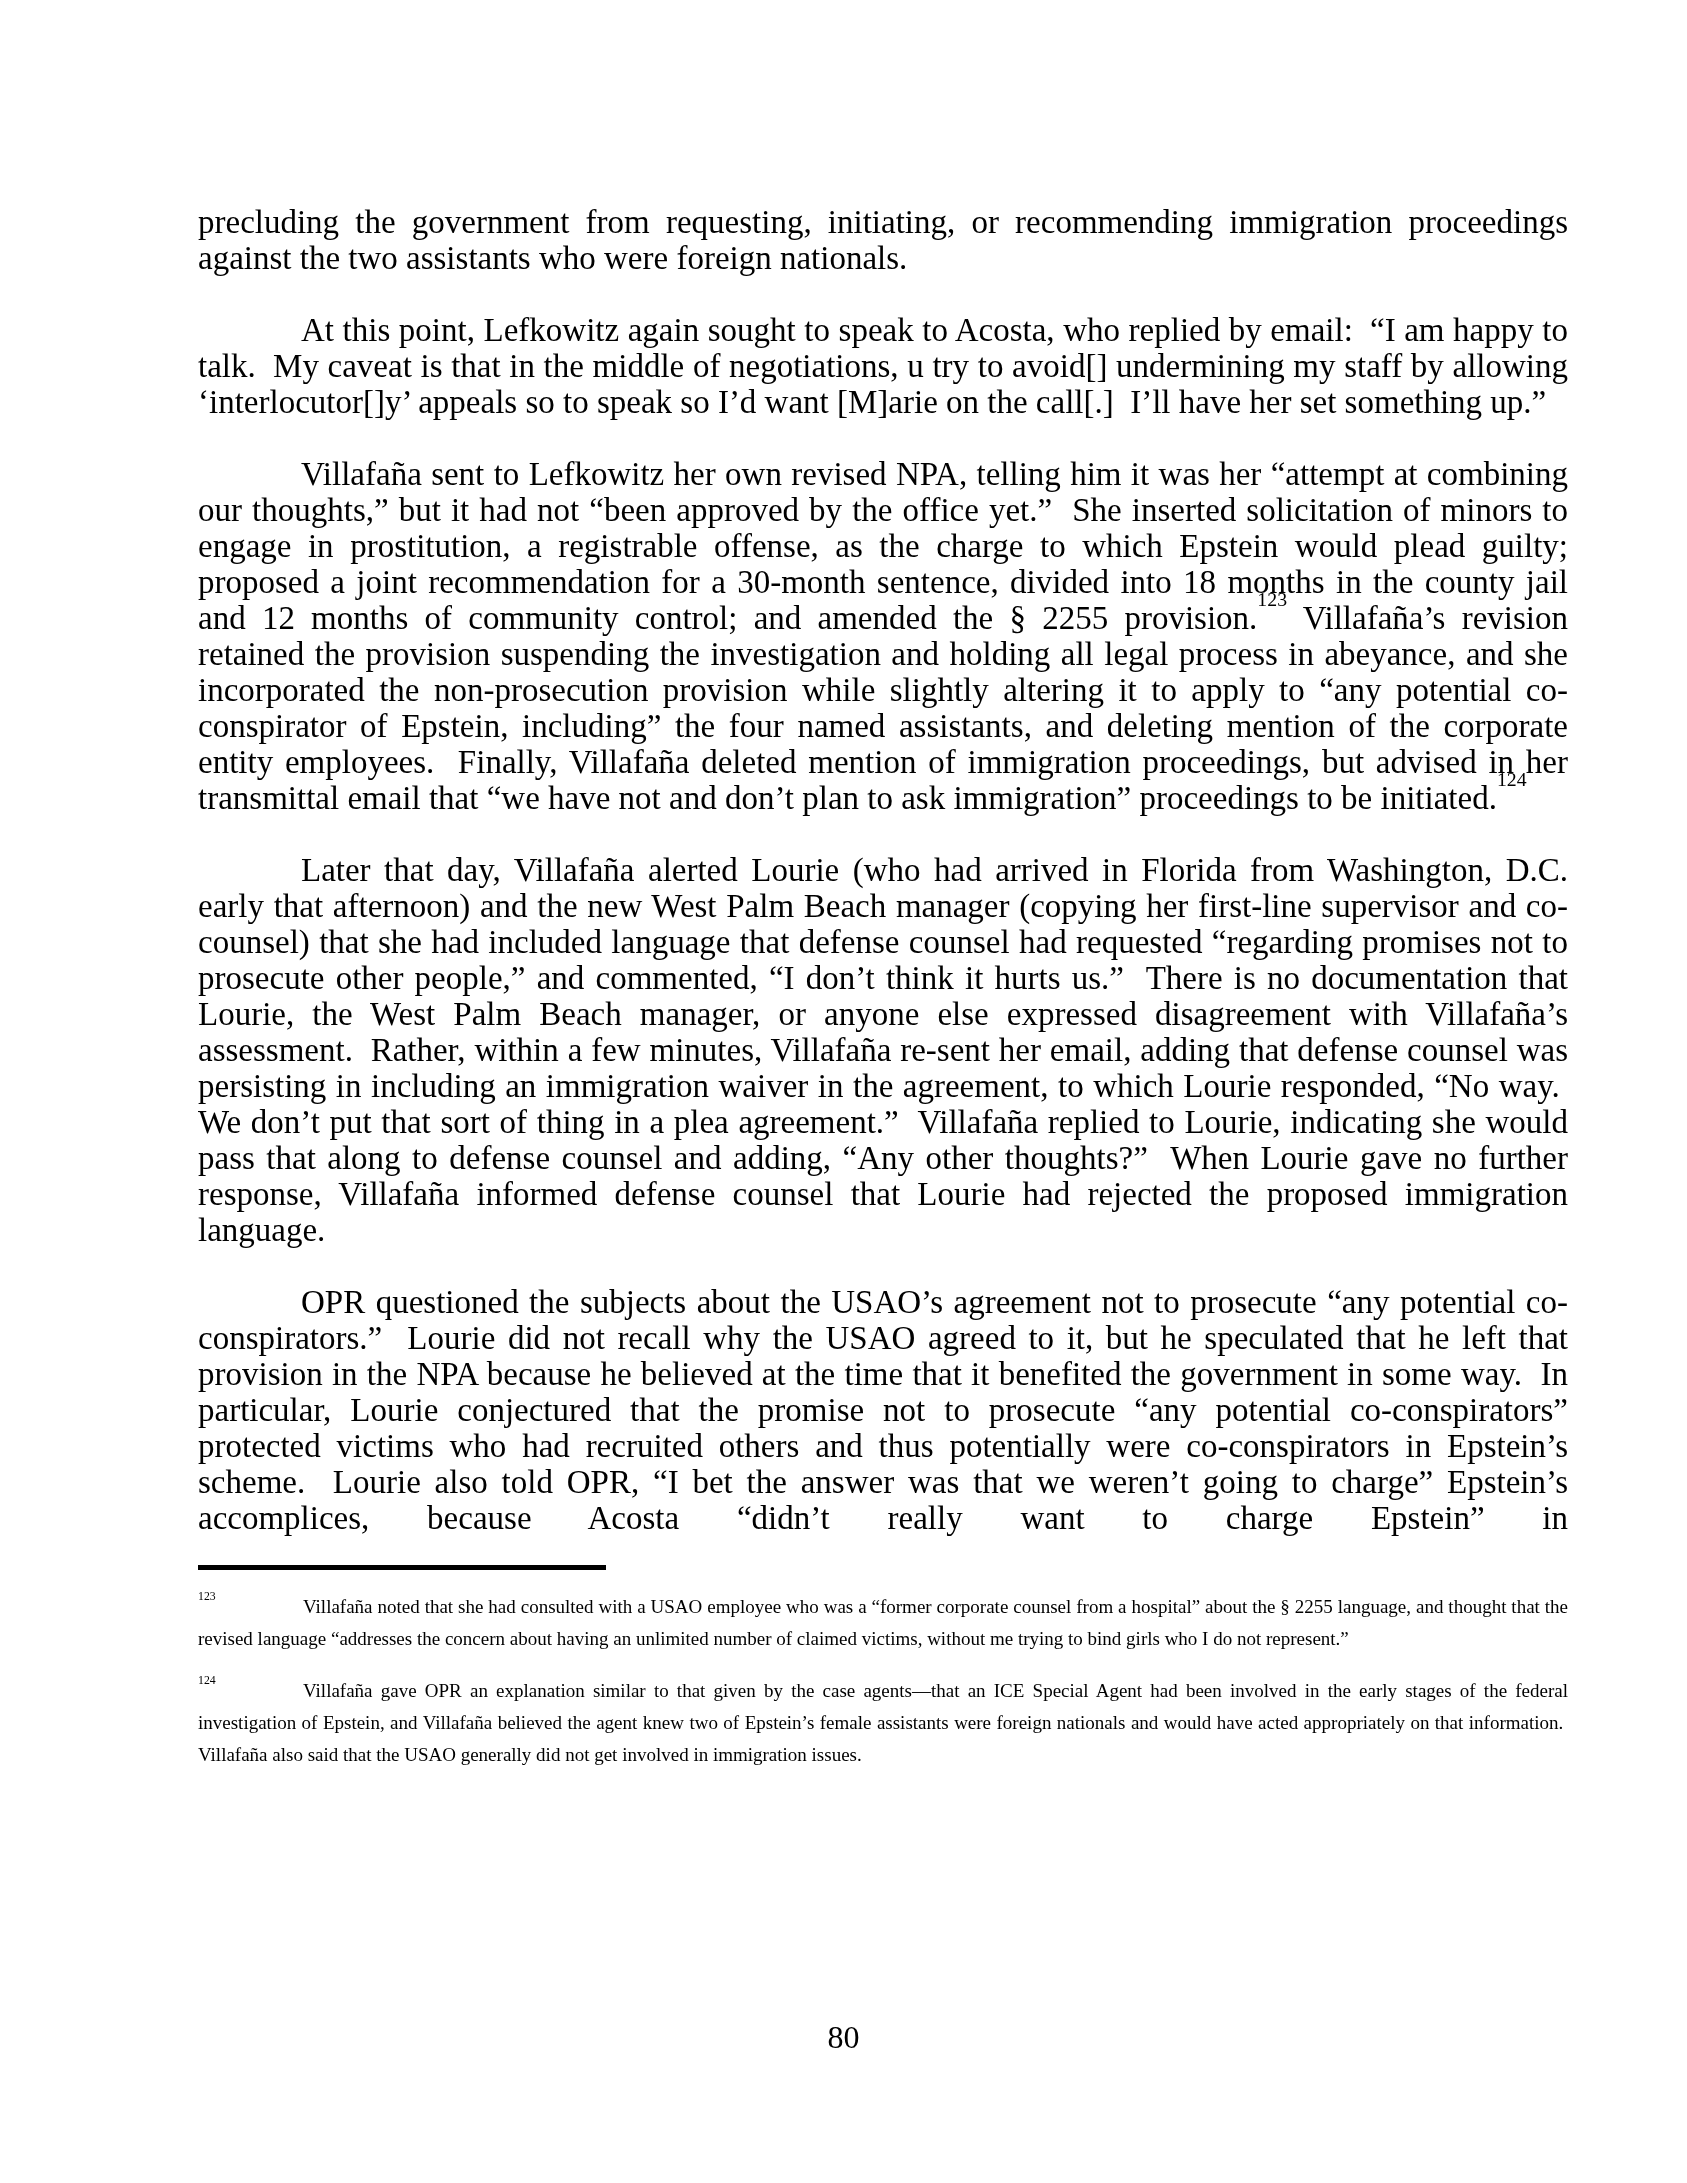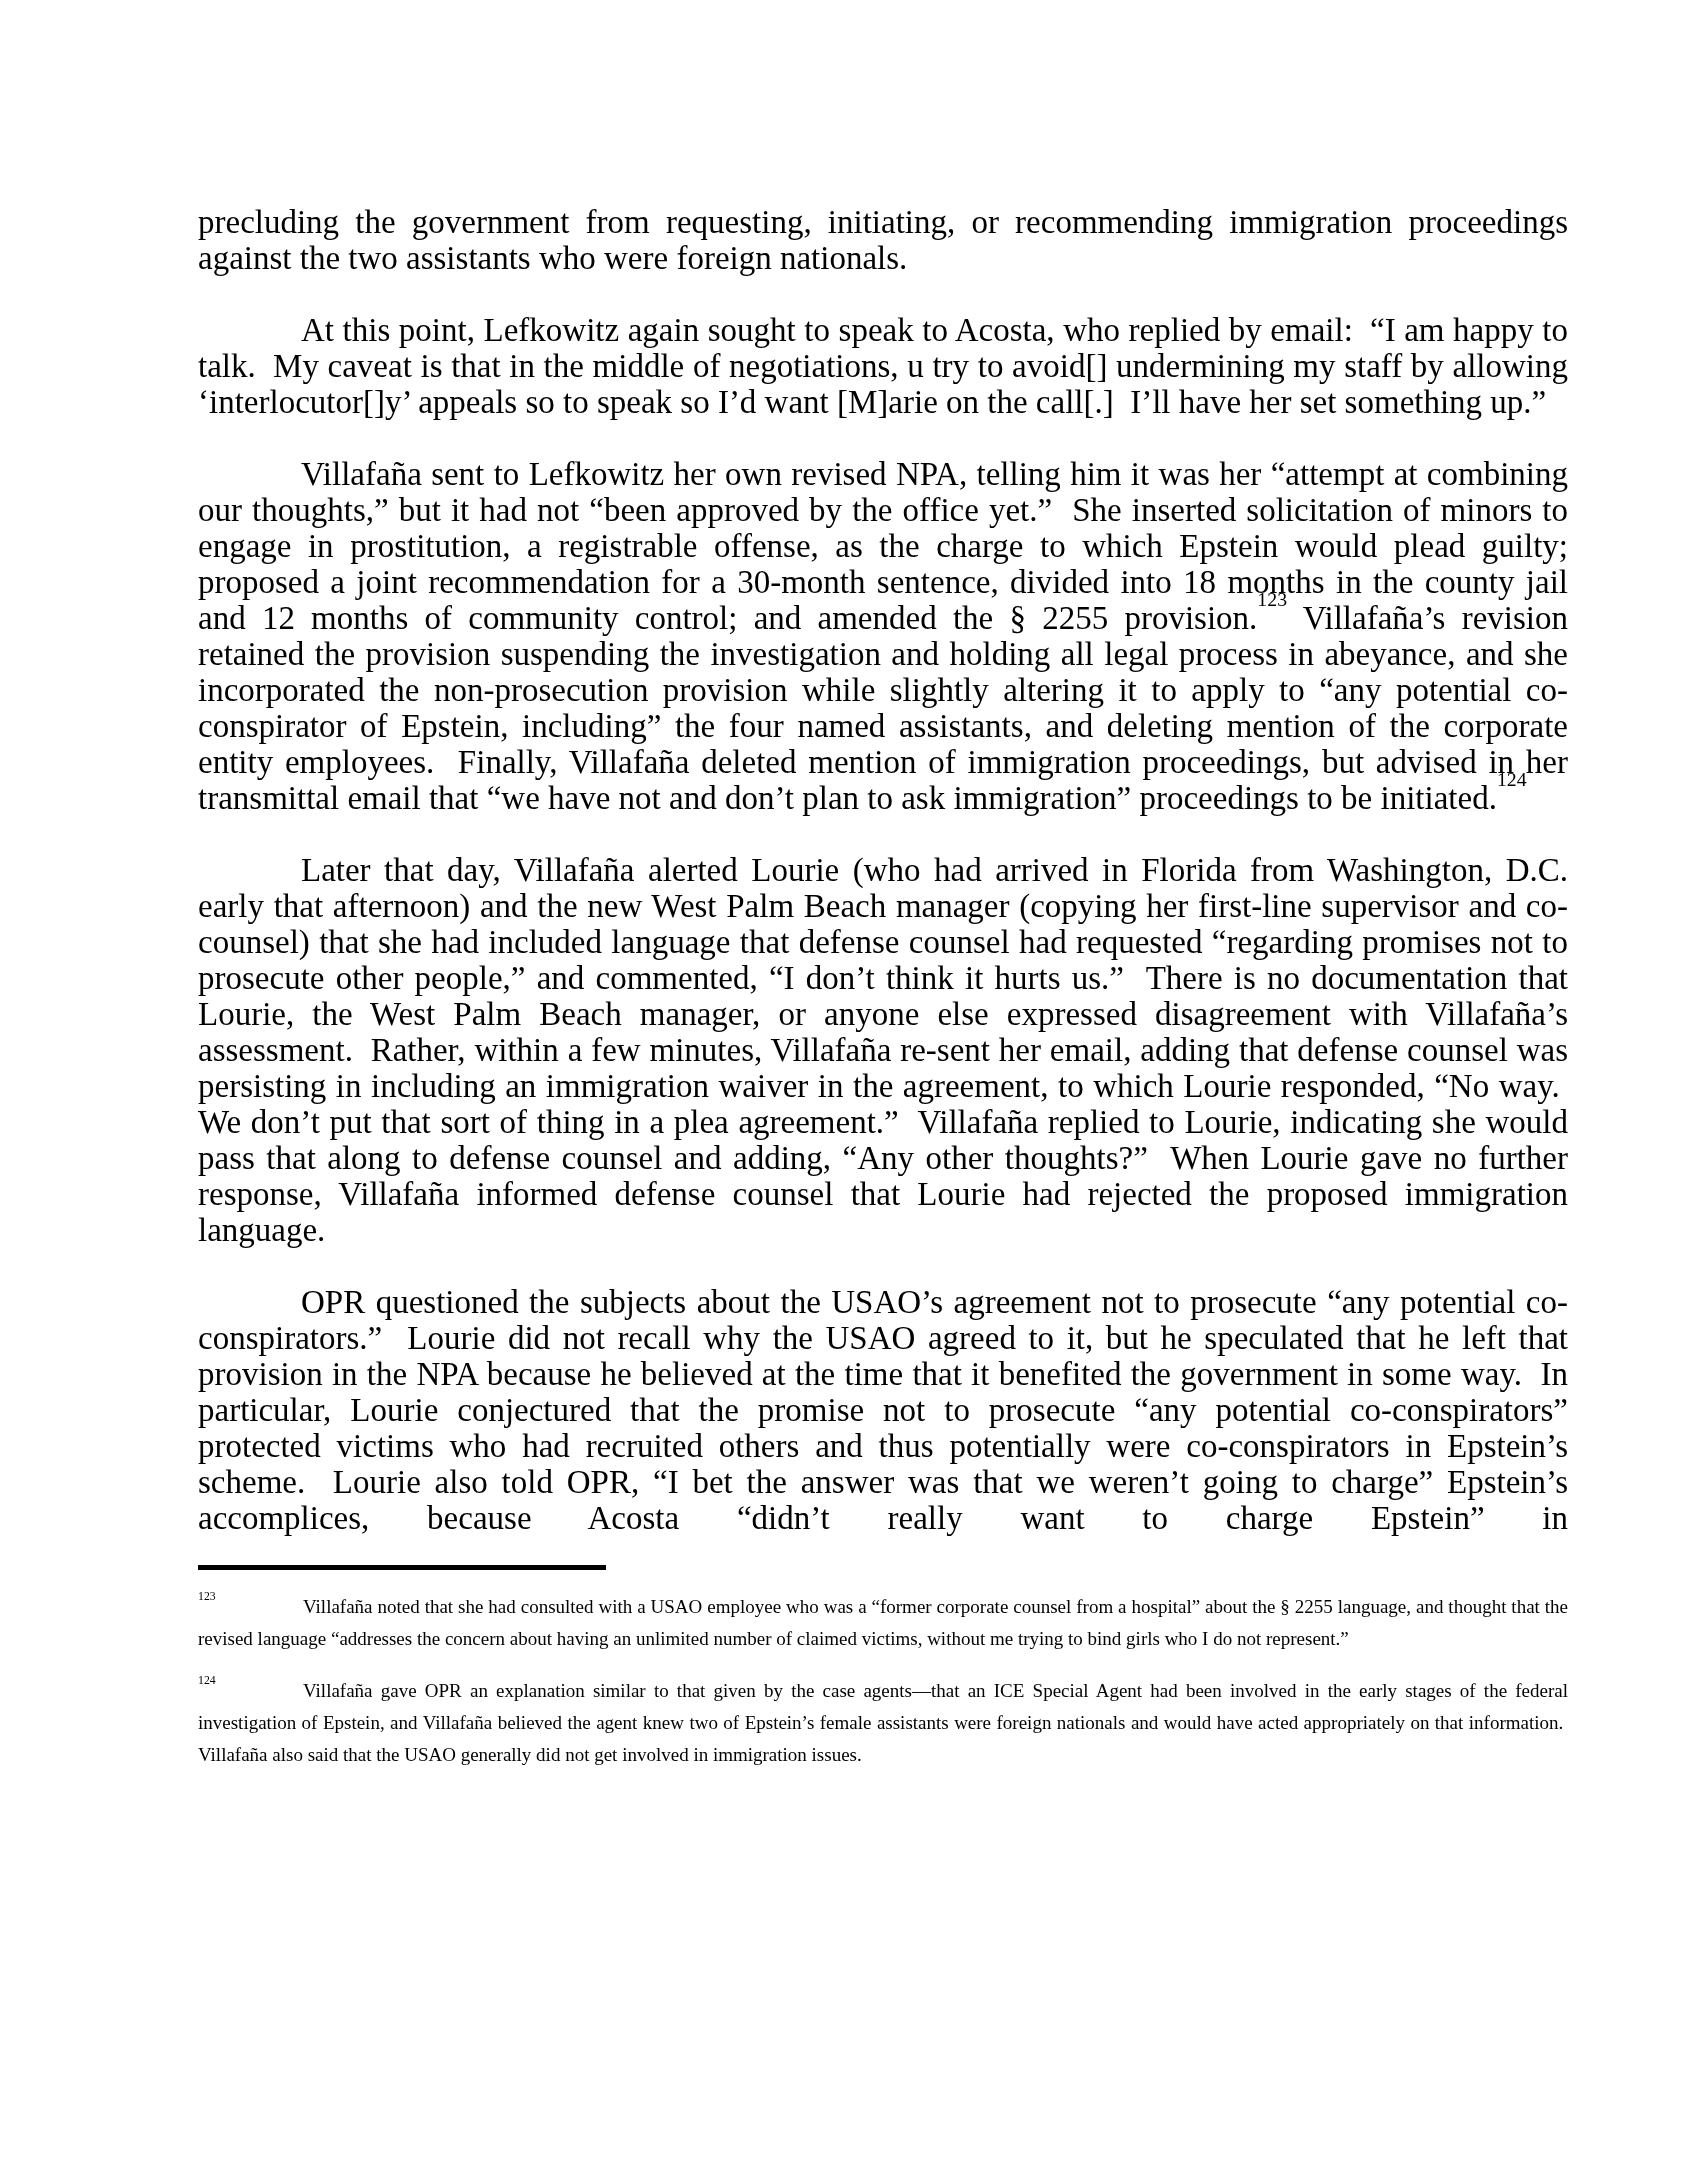--- a/index.html
+++ b/index.html
@@ -83,15 +83,16 @@
   <div class="fn-separator"></div>
 
   <div class="footnotes">
 
     <div class="footnote"><span class="fn-num"><sup class="fnsup">123</sup></span><span>Villafaña noted that she had consulted with a USAO employee who was a “former corporate counsel from a hospital” about the § 2255 language, and thought that the revised language “addresses the concern about having an unlimited number of claimed victims, without me trying to bind girls who I do not represent.”</span></div>
 
     <div class="footnote"><span class="fn-num"><sup class="fnsup">124</sup></span><span>Villafaña gave OPR an explanation similar to that given by the case agents—that an ICE Special Agent had been involved in the early stages of the federal investigation of Epstein, and Villafaña believed the agent knew two of Epstein’s female assistants were foreign nationals and would have acted appropriately on that information.&nbsp; Villafaña also said that the USAO generally did not get involved in immigration issues.</span></div>
 
   </div>
 
+  <div class="page-number">80</div>
 
 </div>
 
 
 </body></html>

